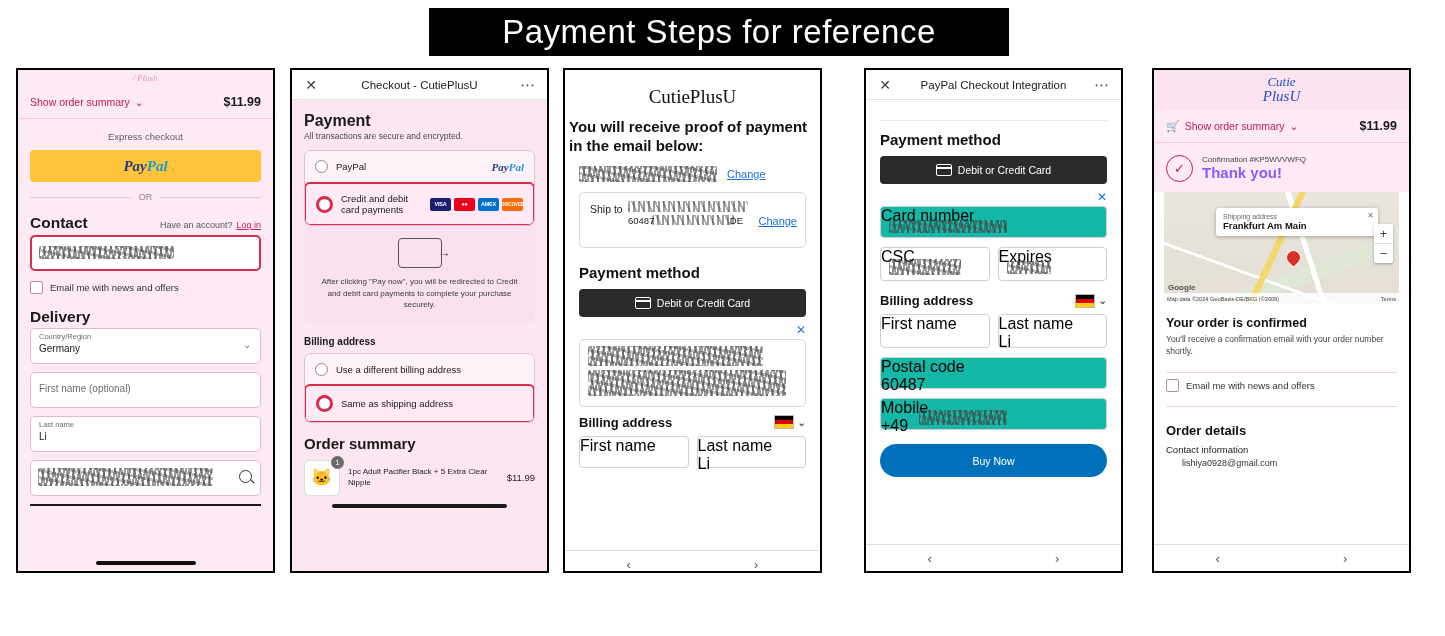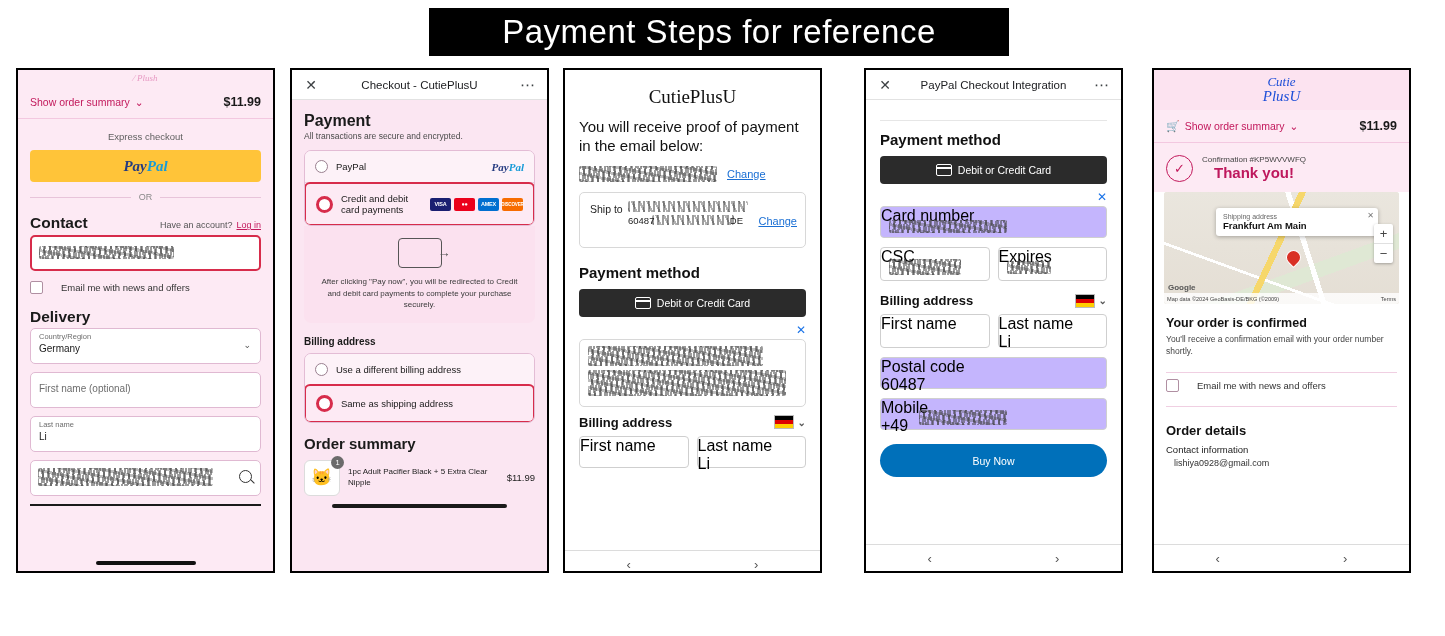--- a/index.html
+++ b/index.html
@@ -188,21 +188,21 @@
   .chev {
     position: absolute;
     right: 9px;
     top: 11px;
     font-size: 9px;
     color: #555;
   }
   .checkrow {
     display: flex;
     align-items: center;
-    gap: 18px;
+    gap: 7px;
     padding: 2px 12px 10px;
     font-size: 9.5px;
     color: #333;
   }
   .cbox {
     width: 11px;
     height: 11px;
     border: 1px solid #b08fa2;
     border-radius: 2px;
     background: #fff;
@@ -390,23 +390,23 @@
   .p3 { background: #fff; height: 100%; padding-top: 6px; }
   .brand {
     text-align: center;
     font-family: "Liberation Serif", serif;
     font-size: 19px;
     color: #111;
     padding: 10px 0 10px;
   }
   .p3-h {
     font-size: 15px;
-    font-weight: normal;
+    font-weight: bold;
     color: #111;
-    padding: 0 14px;
+    padding: 0 4px;
     line-height: 1.25;
   }
   .change-link {
     color: #1a6fd4;
     text-decoration: underline;
     font-size: 11px;
     cursor: pointer;
   }
   .ship-box {
     margin: 10px 14px 0;
@@ -496,21 +496,21 @@
   }
 
   
   .p4 { background: #fff; height: 100%; }
   .p4-field {
     margin: 0 14px 9px;
     height: 32px;
     border: 1px solid #cfcfcf;
     border-radius: 4px;
     position: relative;
-    background: #c4b5fd;
+    background: #14b8a6;
     box-sizing: border-box;
   }
   .buy-btn {
     margin: 14px 14px 0;
     height: 33px;
     background: #0070ba;
     border-radius: 17px;
     color: #fff;
     font-size: 10.5px;
     display: flex;
@@ -547,21 +547,21 @@
     border: 1.4px solid #c2185b;
     border-radius: 50%;
     display: flex;
     align-items: center;
     justify-content: center;
     color: #c2185b;
     font-size: 13px;
     flex: none;
   }
   .conf-num { font-size: 8px; color: #444; }
-  .thanks { font-size: 15px; font-weight: bold; color: #be185d; text-align: center; }
+  .thanks { font-size: 15px; font-weight: bold; color: #8b5cf6; }
   .map {
     margin: 0 10px;
     height: 112px;
     position: relative;
     border-radius: 3px;
     overflow: hidden;
     background: #e9e3da;
   }
   .map-roads {
     position: absolute; inset: 0;
@@ -623,21 +623,21 @@
     left: 4px; bottom: 12px;
     font-size: 8px;
     font-weight: bold;
     color: #555;
   }
   .ord-conf-h { font-size: 12.5px; font-weight: bold; color: #111; padding: 12px 12px 4px; }
   .ord-conf-p { font-size: 8.5px; color: #444; padding: 0 12px 10px; line-height: 1.4; }
   .divider { height: 1px; background: #f0cfe2; margin: 4px 12px; }
   .od-h { font-size: 13px; font-weight: bold; color: #111; padding: 12px 12px 6px; }
   .od-sub { font-size: 9.5px; color: #222; padding: 0 12px 3px; }
-  .od-val { font-size: 9px; color: #333; padding: 0 20px; }
+  .od-val { font-size: 9px; color: #333; padding: 0 28px; }
 </style>
 </head>
 <body>
 
 <div id="page">
 
   <div class="banner">
     <div class="banner-text">Payment Steps for reference</div>
   </div>
 

